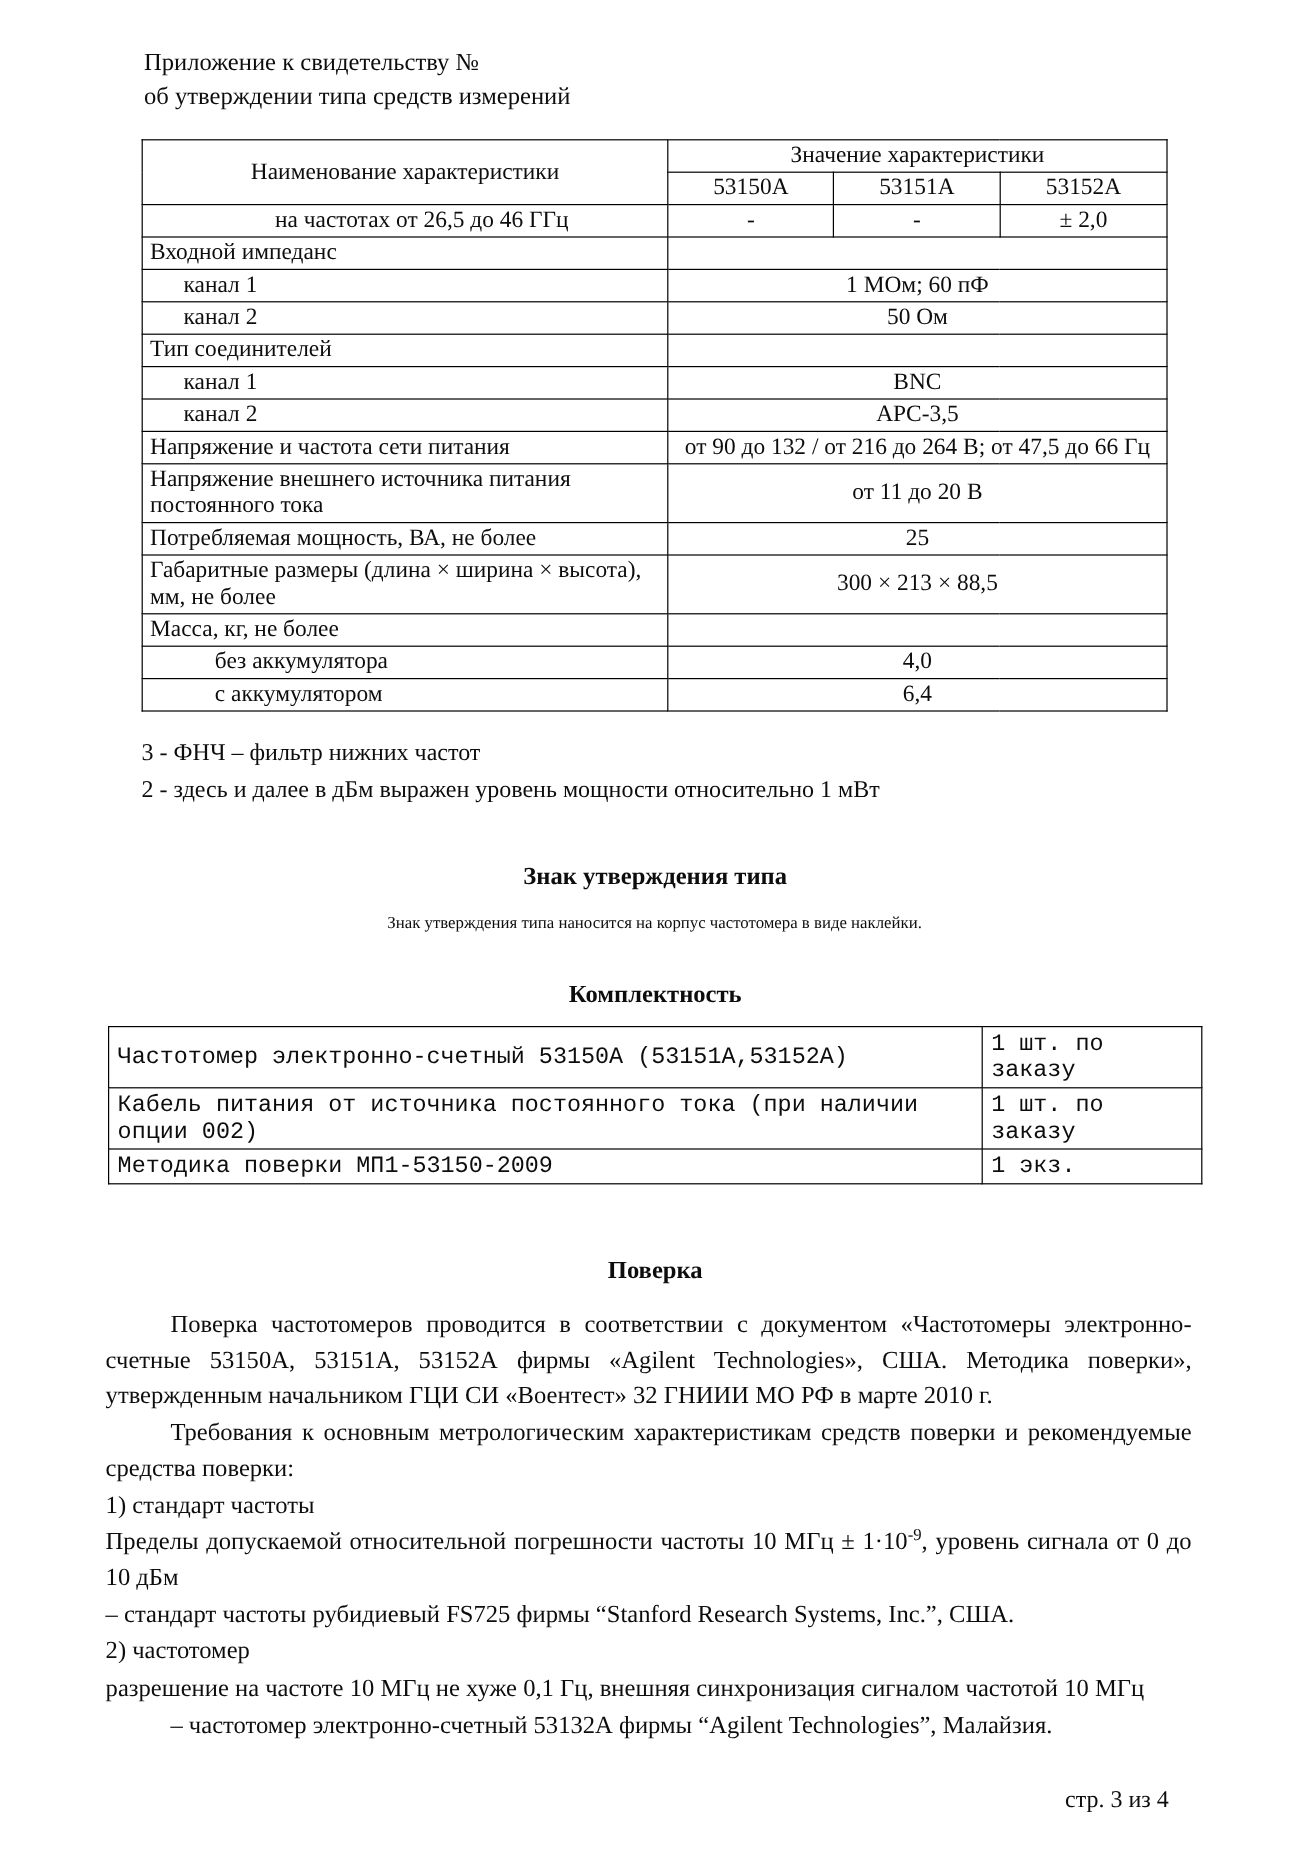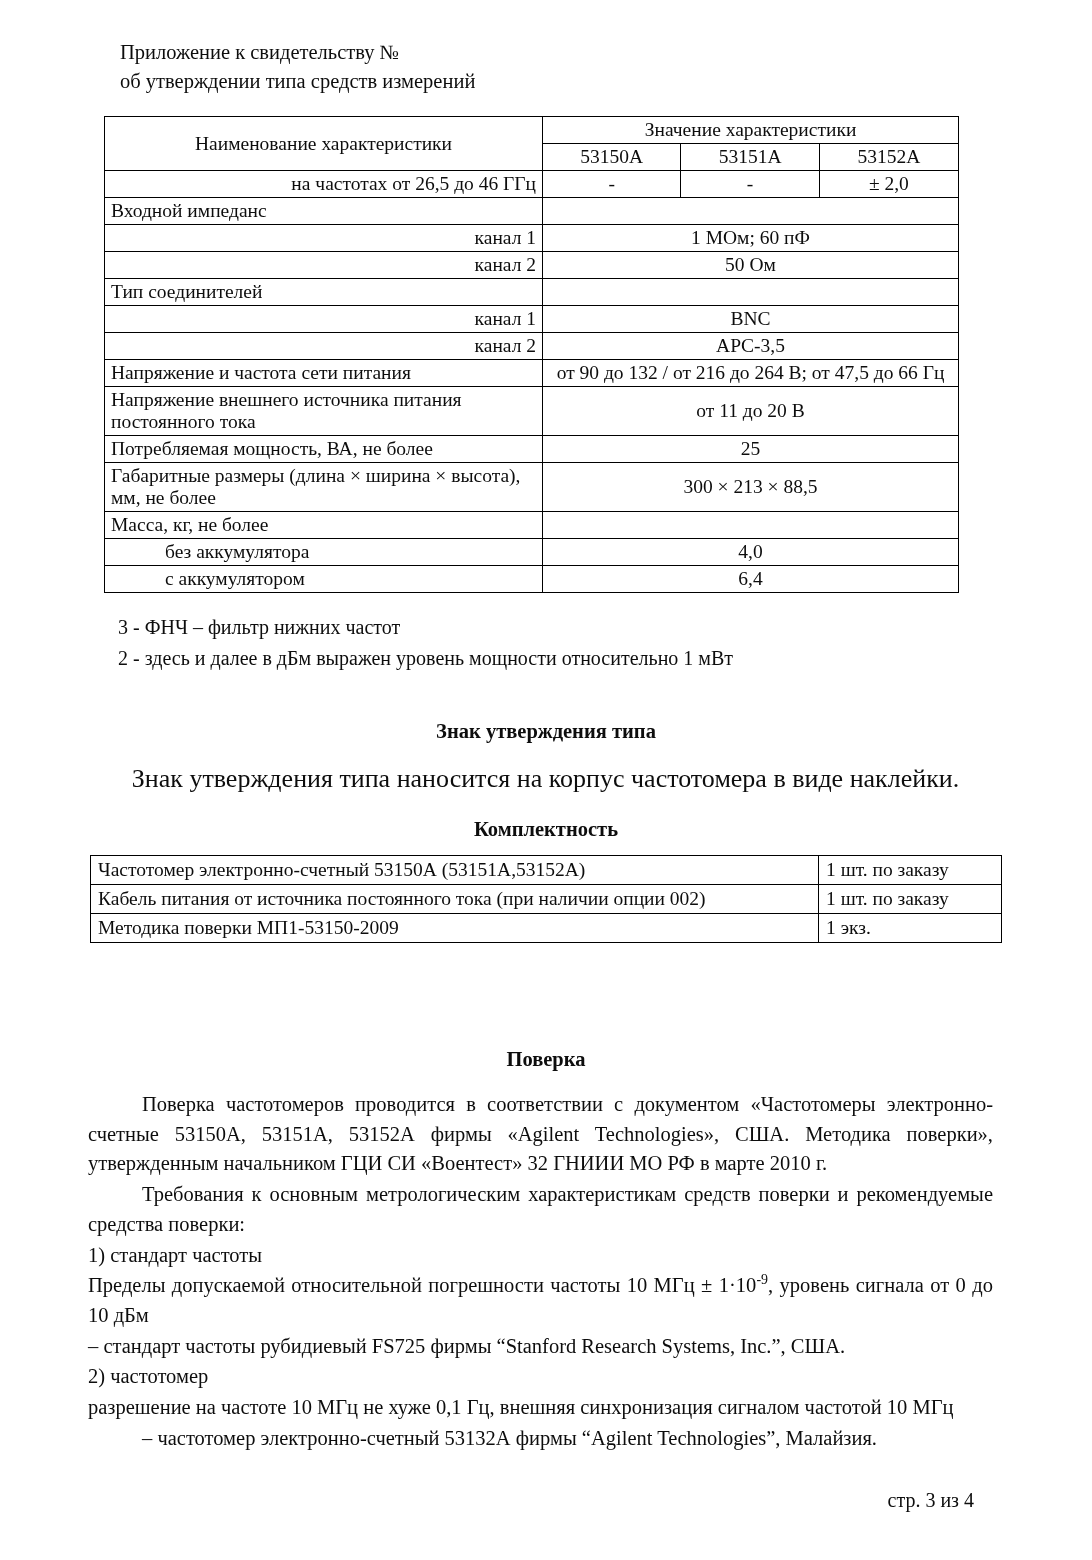--- a/index.html
+++ b/index.html
@@ -27,35 +27,35 @@
     left: 120px;
     top: 38px;
     font-size: 20.5px;
     line-height: 1.42;
   }
   .header-block div { white-space: nowrap; }
 
   
   .tbl-main {
     position: absolute;
-    left: 104px;
+    left: 118px;
     top: 116px;
     width: 855px;
     border-collapse: collapse;
     font-size: 19.5px;
   }
   .tbl-main td, .tbl-main th {
     border: 1.6px solid #000;
     padding: 2px 6px;
     vertical-align: middle;
     font-weight: normal;
   }
   .c-center { text-align: center; }
   .c-left { text-align: left; }
-  .indent { padding-left: 34px !important; text-align: right; }
+  .indent { padding-left: 34px !important; }
   .indent2 { padding-left: 60px !important; }
   .nm { width: 455px; }
   .v1 { width: 133px; }
   .v2 { width: 133px; }
   .v3 { width: 134px; }
 
   
   .footnotes {
     position: absolute;
     left: 118px;
@@ -67,38 +67,39 @@
   
   .sect-title {
     position: absolute;
     width: 100%;
     text-align: center;
     font-weight: bold;
     font-size: 20.5px;
   }
   .para {
     position: absolute;
-    font-size: 26px;
+    font-size: 14px;
     line-height: 1.47;
     text-align: justify;
   }
 
   
   .tbl-kit {
     position: absolute;
     left: 90px;
     top: 855px;
     width: 912px;
     border-collapse: collapse;
     font-size: 19.5px;
   }
   .tbl-kit td {
     border: 1.6px solid #000;
     padding: 3px 7px;
     vertical-align: middle;
+    font-family: Liberation Mono, monospace;
   }
   .tbl-kit td.qty { width: 168px; }
 
   
   .verif-body {
     position: absolute;
     left: 88px;
     top: 1090px;
     width: 905px;
     font-size: 20.5px;

